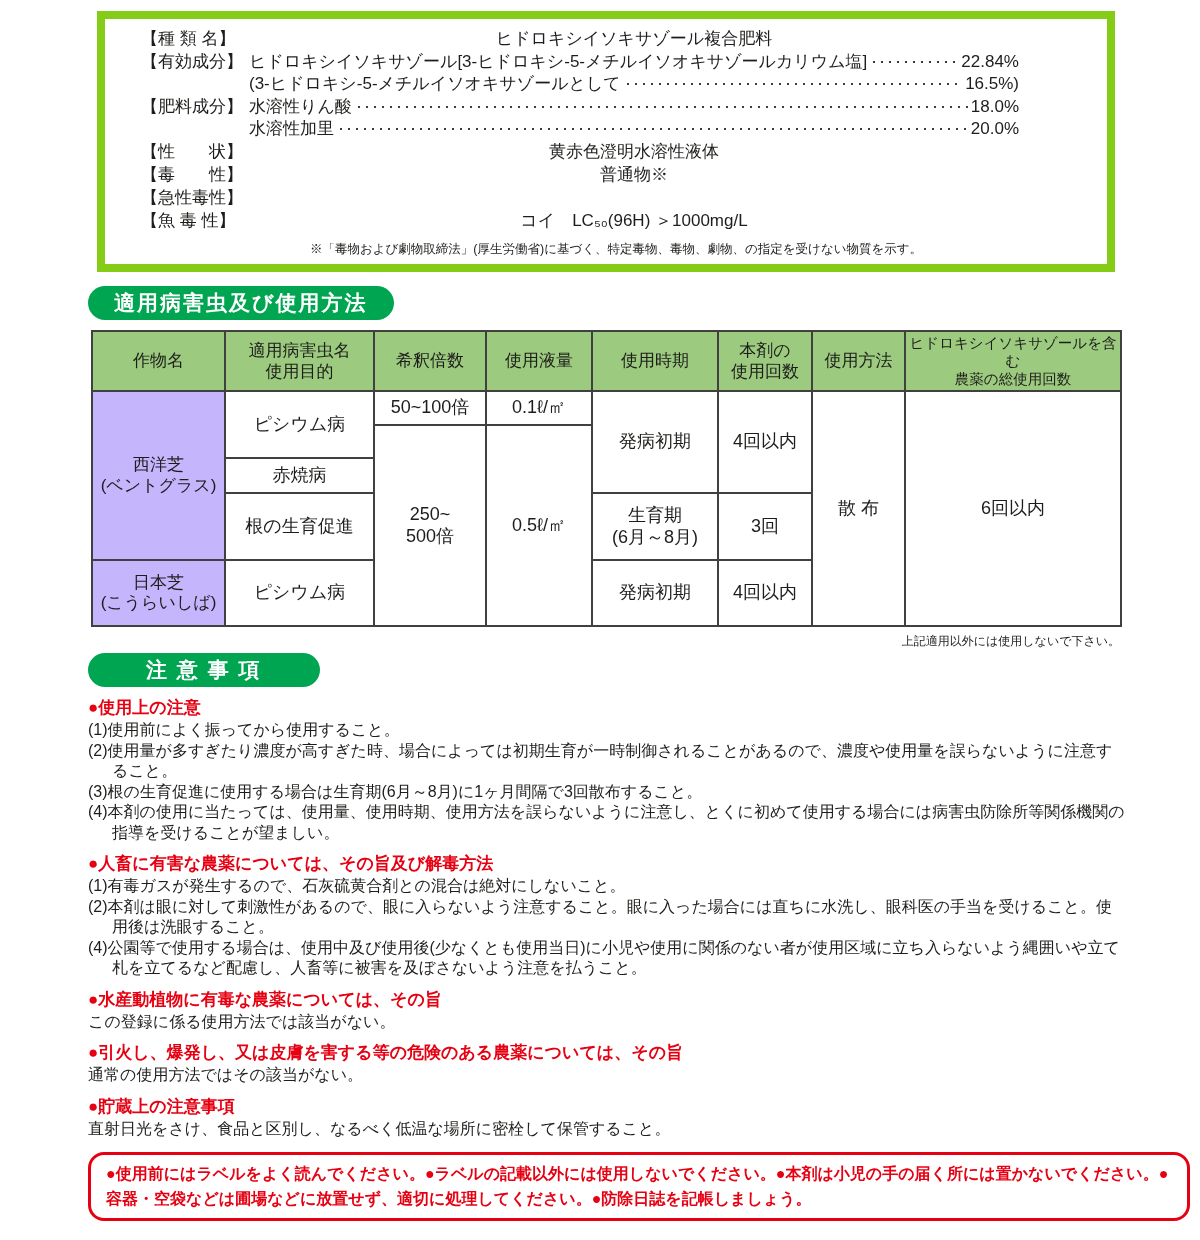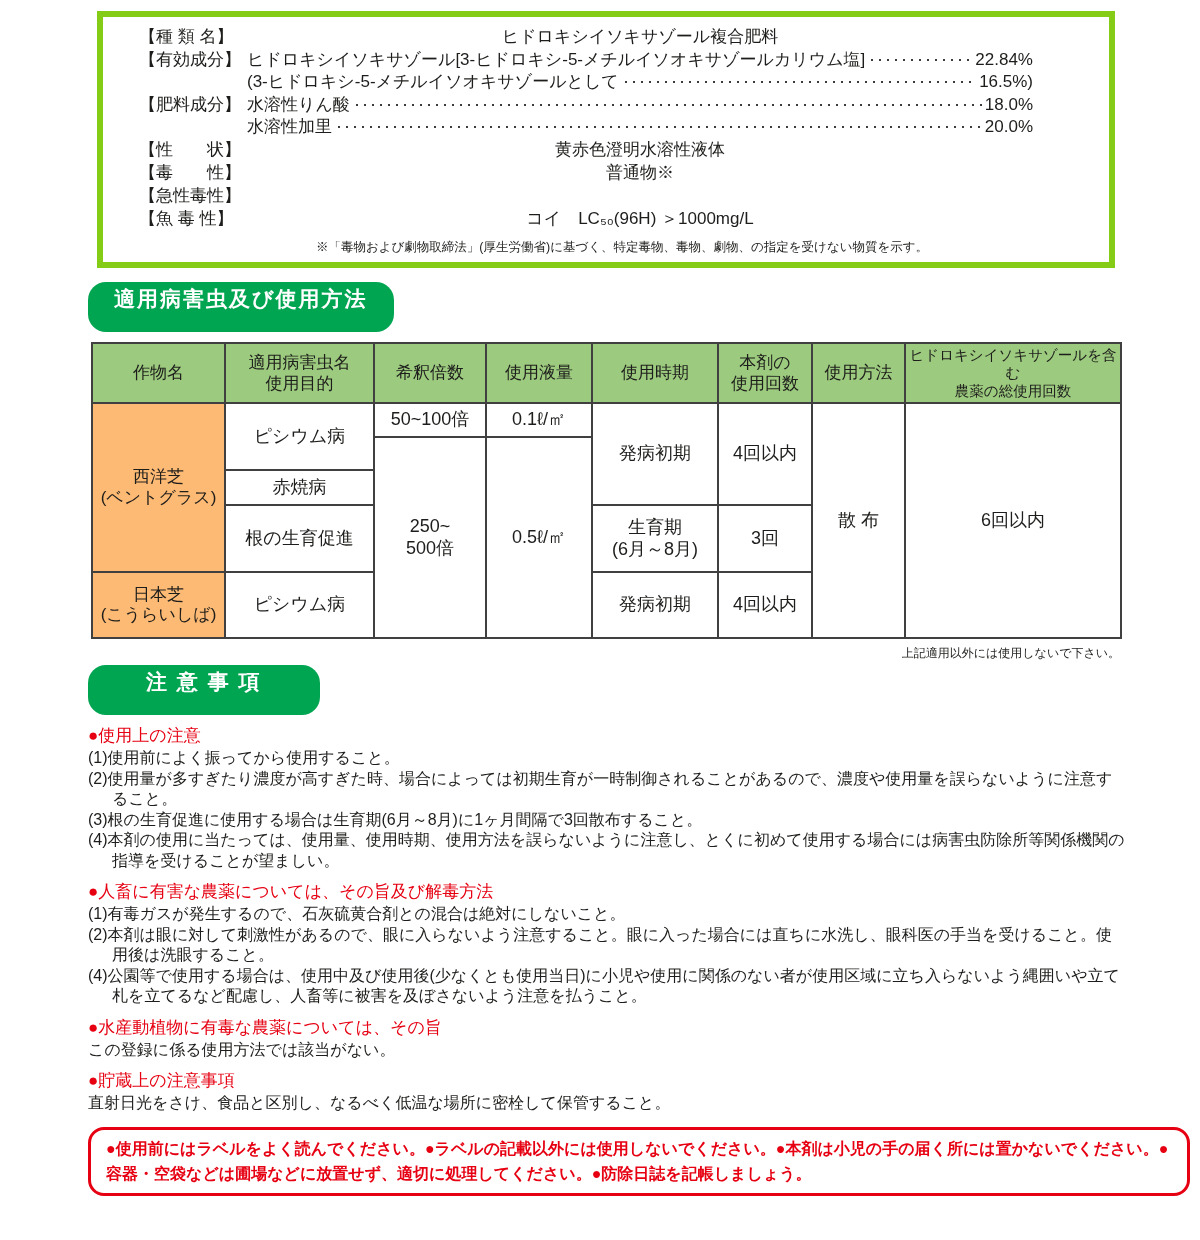--- a/index.html
+++ b/index.html
@@ -8,22 +8,22 @@
     width:1200px; min-height:1240px; background:#ffffff;
     font-family:"Liberation Sans", sans-serif;
     color:#1d1d1b;
     -webkit-font-smoothing:antialiased;
   }
   .page { position:relative; width:1200px; padding-top:11px; }
 
   
   .spec-box {
     margin-left:97px; width:1018px;
-    border:6px solid #84cc16; background:#fff;
-    padding:9px 4px 7px 36px;
+    border:8px solid #84cc16; background:#fff;
+    padding:9px 16px 7px 36px;
   }
   .spec-row { display:flex; margin-bottom:1px; }
   .spec-label {
     flex:none; width:108px; font-size:17px; line-height:22px;
     white-space:pre; color:#1d1d1b;
   }
   .spec-content { flex:1; padding-right:72px; }
   .spec-line { display:flex; font-size:17px; line-height:22px;justify-content:center; }
   .spec-line .t { flex:none; white-space:pre; }
   .spec-line .leader {
@@ -31,54 +31,54 @@
     background-image:radial-gradient(circle, #3c3c3c 1.3px, transparent 1.5px);
     background-size:8px 8px; background-position:left center; background-repeat:repeat-x;
   }
   .spec-line .v { flex:none; white-space:pre; }
   .spec-footnote { margin-top:9px; font-size:12.5px; line-height:16px; color:#1d1d1b;text-align:center; }
 
   
   .banner {
     display:inline-block; background:#00a551; color:#fff;
     font-weight:bold; font-size:21px; line-height:23px;
-    padding:5px 26px 22px; border-radius:18px; letter-spacing:2px;
+    padding:5px 26px 6px; border-radius:18px; letter-spacing:2px;
     margin-left:88px;
   }
   .banner1 { margin-top:14px; }
   .banner2 { margin-top:3px; padding-left:58px; padding-right:58px; }
 
   
   table.usage {
     margin:10px 0 0 91px; border-collapse:collapse; table-layout:fixed;
     width:1029px;
   }
   table.usage th, table.usage td {
     border:2px solid #404040; text-align:center; vertical-align:middle;
     white-space:pre-line; padding:1px 2px;
   }
   table.usage thead th {
     background:#9cca7e; font-weight:normal; font-size:17px; line-height:1.25;
     height:60px; color:#1d1d1b;
   }
   table.usage thead th.small { font-size:14.5px; }
   table.usage td { font-size:18px; line-height:1.18; background:#fff; }
-  table.usage td.crop { background:#fdba74; font-size:17px; }
+  table.usage td.crop { background:#c4b5fd; font-size:17px; }
   tr.hA { height:34px; } tr.hB { height:33px; } tr.hC { height:35px; }
   tr.hD { height:67px; } tr.hE { height:66px; }
 
   .table-note {
     margin-left:88px; width:1032px; text-align:right;
     font-size:12px; line-height:18px; margin-top:5px;
   }
 
   
   .sections { margin-left:88px; width:1037px; margin-top:6px; }
   .sec-heading {
-    color:#e60012; font-weight:normal; font-size:17px; line-height:21px;
+    color:#e60012; font-weight:bold; font-size:17px; line-height:21px;
     margin:10px 0 2px 0;
   }
   .sec-item {
     font-size:16px; line-height:20.5px;
     padding-left:24px; text-indent:-24px;
   }
 
   
   .warning-box {
     margin:13px 0 0 88px; width:1102px;
@@ -256,20 +256,24 @@
       <div class="sec-item">(1)有毒ガスが発生するので、石灰硫黄合剤との混合は絶対にしないこと。</div>
       <div class="sec-item">(2)本剤は眼に対して刺激性があるので、眼に入らないよう注意すること。眼に入った場合には直ちに水洗し、眼科医の手当を受けること。使用後は洗眼すること。</div>
       <div class="sec-item">(4)公園等で使用する場合は、使用中及び使用後(少なくとも使用当日)に小児や使用に関係のない者が使用区域に立ち入らないよう縄囲いや立て札を立てるなど配慮し、人畜等に被害を及ぼさないよう注意を払うこと。</div>
     </div>
 
     <div>
       <div class="sec-heading">●水産動植物に有毒な農薬については、その旨</div>
       <div class="sec-item">この登録に係る使用方法では該当がない。</div>
     </div>
 
+    <div>
+      <div class="sec-heading">●引火し、爆発し、又は皮膚を害する等の危険のある農薬については、その旨</div>
+      <div class="sec-item">通常の使用方法ではその該当がない。</div>
+    </div>
 
     <div>
       <div class="sec-heading">●貯蔵上の注意事項</div>
       <div class="sec-item">直射日光をさけ、食品と区別し、なるべく低温な場所に密栓して保管すること。</div>
     </div>
 
   </div>
 
   <div class="warning-box">●使用前にはラベルをよく読んでください。●ラベルの記載以外には使用しないでください。●本剤は小児の手の届く所には置かないでください。●容器・空袋などは圃場などに放置せず、適切に処理してください。●防除日誌を記帳しましょう。</div>
 

